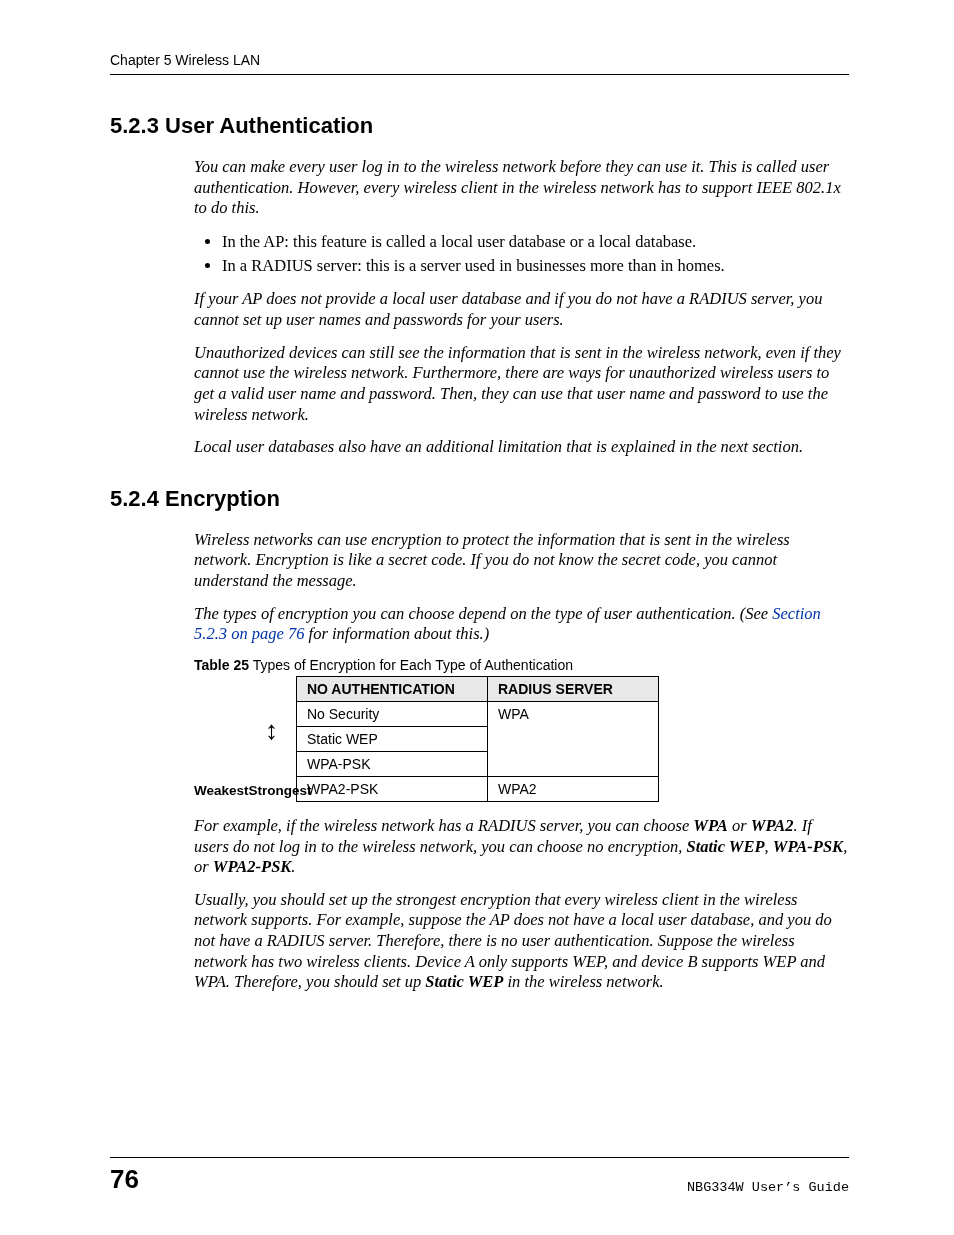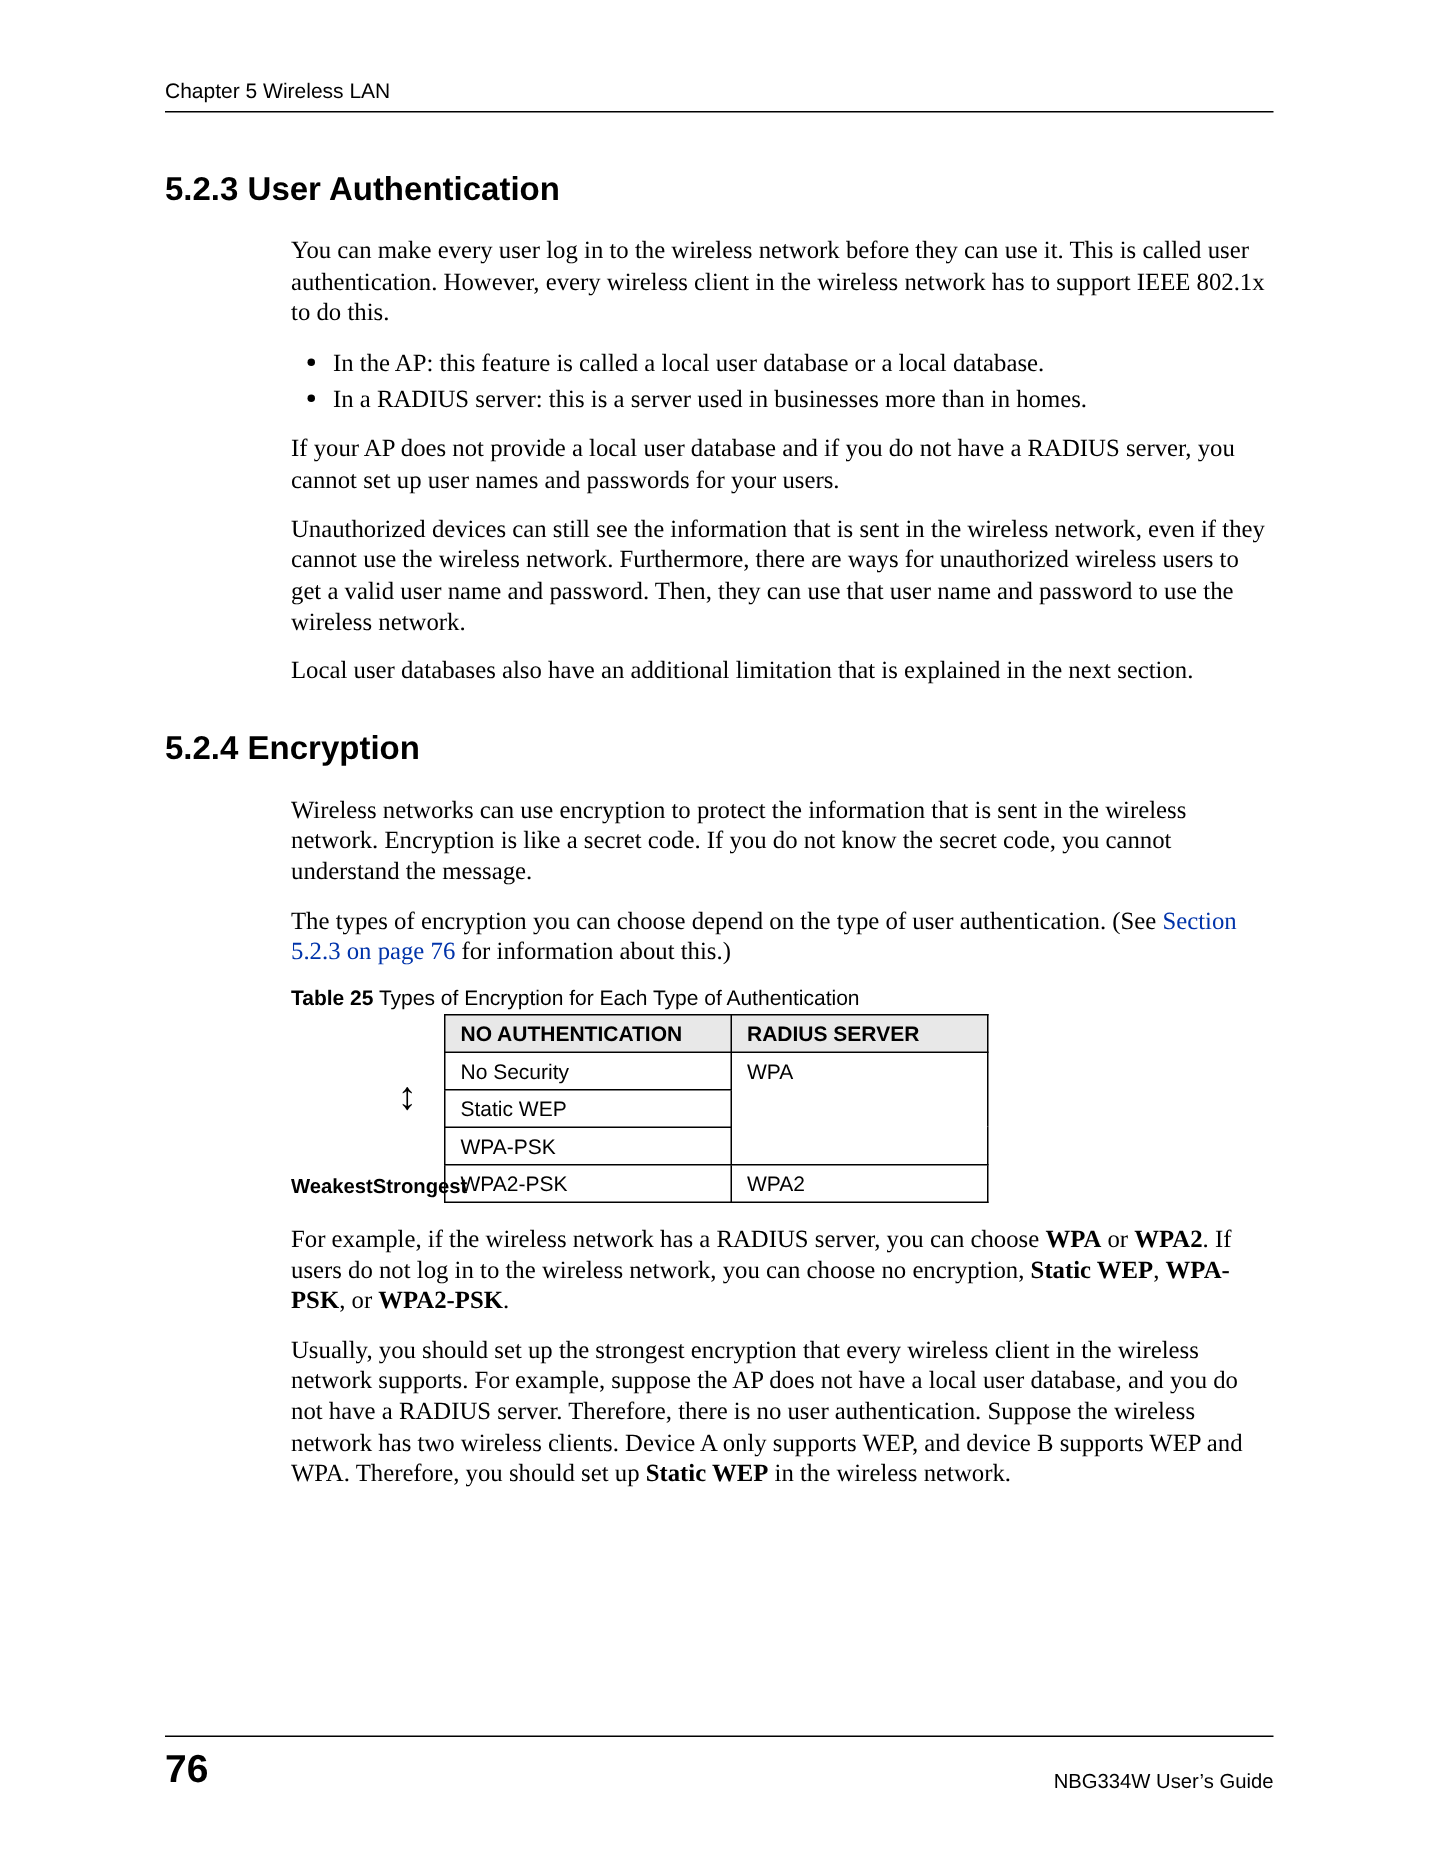--- a/index.html
+++ b/index.html
@@ -30,20 +30,21 @@
     margin: 0 0 18px 0;
   }
   .body-block {
     margin-left: 84px;
   }
   p.body {
     font-size: 16.5px;
     line-height: 1.25;
     margin: 0 0 12px 0;
     text-align: left;
+    font-style: italic;
   }
   ul.bullets {
     margin: 0 0 12px 0;
     padding-left: 28px;
   }
   ul.bullets li {
     font-size: 16.5px;
     line-height: 1.35;
     margin-bottom: 2px;
   }
@@ -117,21 +118,21 @@
     display: flex;
     justify-content: space-between;
     align-items: flex-end;
   }
   .page-no {
     font-family: Arial, Helvetica, sans-serif;
     font-size: 26px;
     font-weight: bold;
   }
   .guide {
-    font-family: Liberation Sans, sans-serif;
+    font-family: Liberation Mono, monospace;
     font-size: 13.5px;
   }
 </style>
 </head>
 <body>
 
 <div class="page">
 
   <div class="header-line">Chapter 5 Wireless LAN</div>
 

